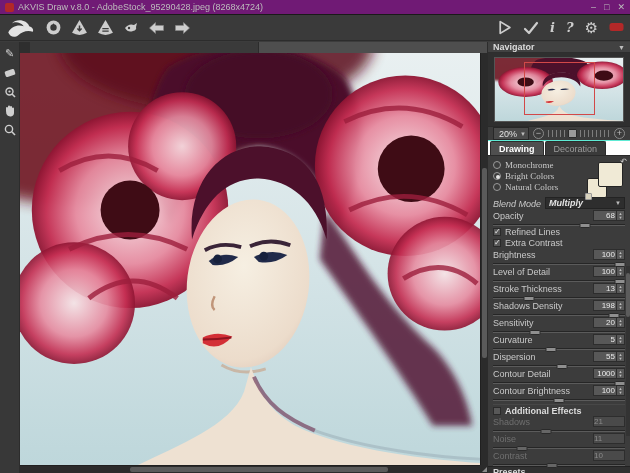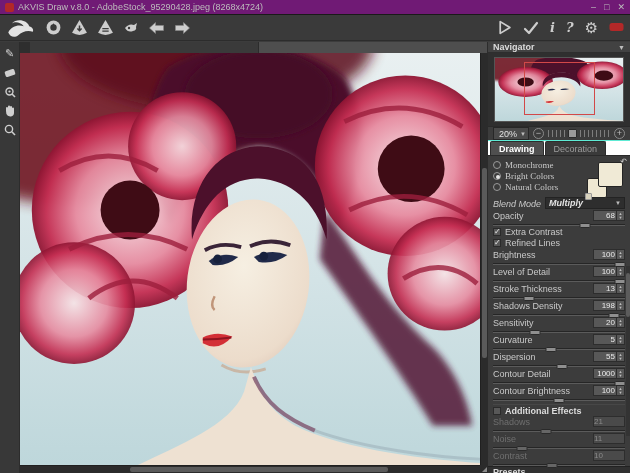--- a/index.html
+++ b/index.html
@@ -393,25 +393,25 @@
               </span>
           </span>
         </div>
         <div class="ptrack">
             <span class="pthumb" style="left: 70%;"></span>
           </div>
       </div>
 
       <div class="checkrow">
         <span class="checkbox on"></span>
-        <span>Extra Contrast</span>
+        <span>Refined Lines</span>
       </div>
       <div class="checkrow">
         <span class="checkbox on"></span>
-        <span>Refined Lines</span>
+        <span>Extra Contrast</span>
       </div>
 
       <div class="prow">
         <div class="prl">
           <span class="plabel">Brightness</span>
           <span class="pspin">
             <span class="pval">100</span>
             <span class="spincol">
                 <span>▲</span>
                 <span>▼</span>

